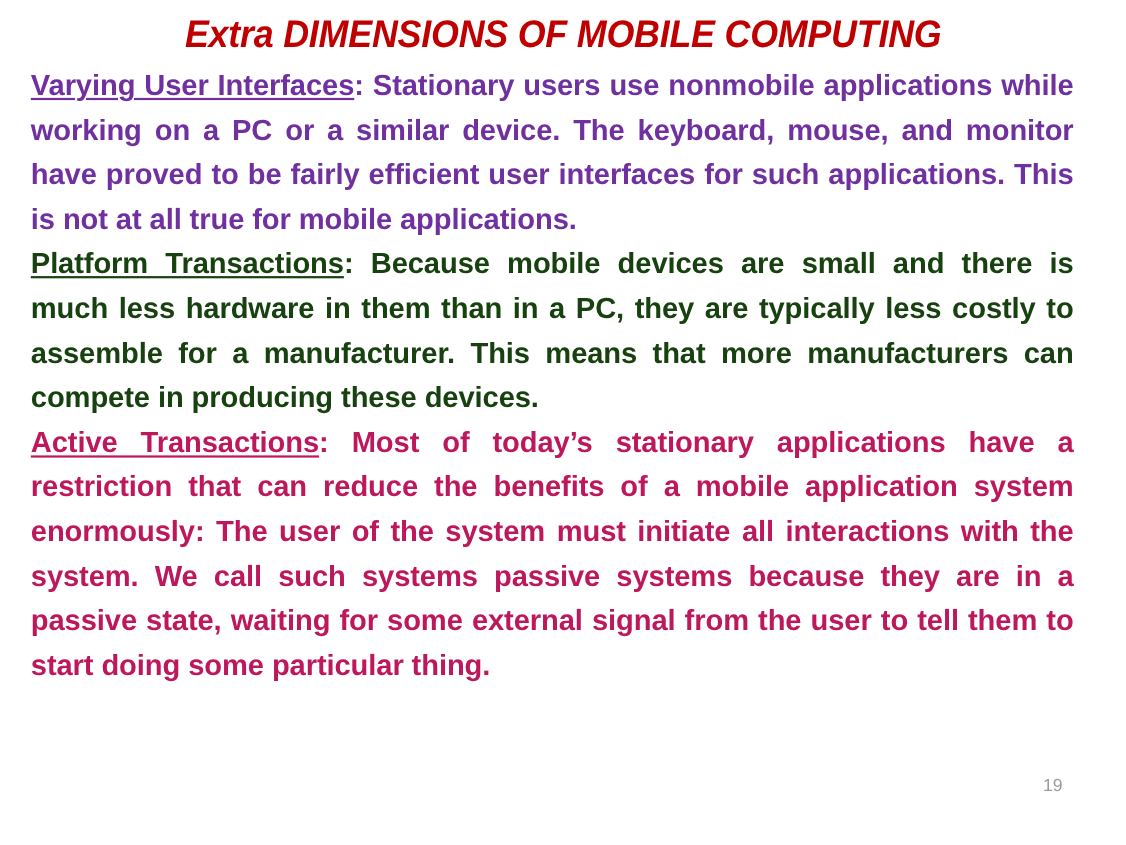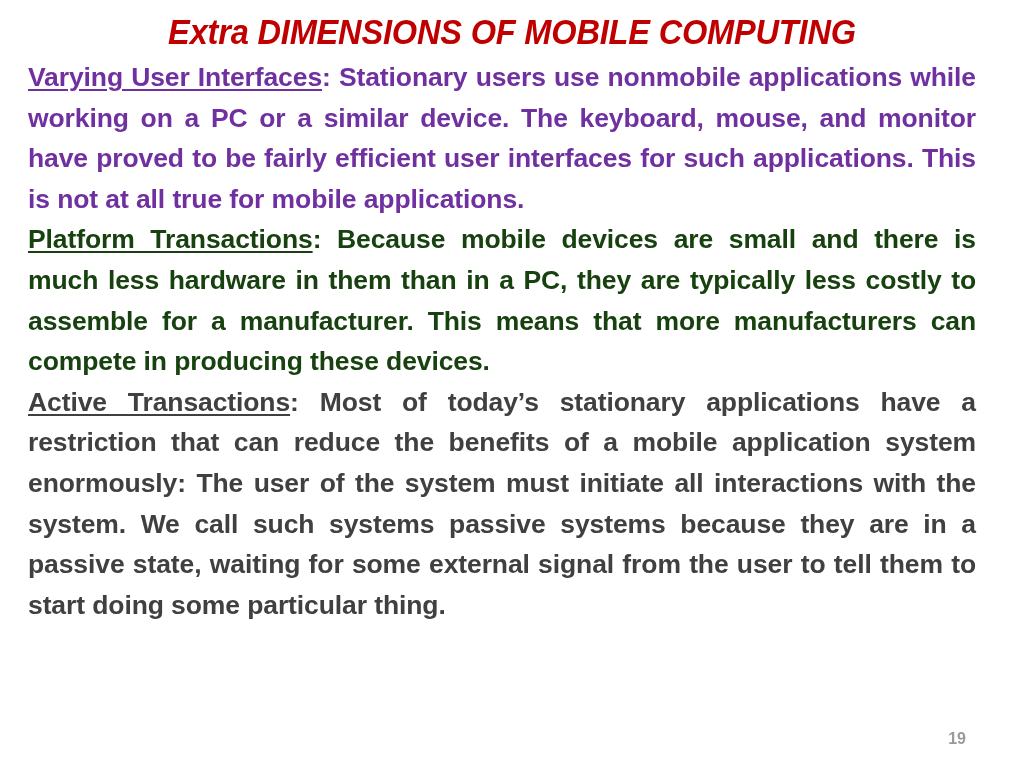--- a/index.html
+++ b/index.html
@@ -65,31 +65,31 @@
 
   
   .para .lead {
     text-decoration: underline;
     text-decoration-thickness: 2px;
     text-underline-offset: 3px;
   }
 
   .para-purple { color: #7030A0; }
   .para-green  { color: #17410F; }
-  .para-blue   { color: #404040; }
+  .para-blue   { color: #be185d; }
 
   
   .page-number {
     position: absolute;
     right: 58px;
-    bottom: 20px;
+    bottom: 44px;
     color: #9a9a9a;
     font-family: "Liberation Sans", sans-serif;
     font-size: 16px;
-    font-weight: bold;
+    font-weight: normal;
     line-height: 18px;
   }
 </style>
 </head>
 <body>
 
 <div class="slide">
 
   <div class="slide-title">Extra DIMENSIONS OF MOBILE COMPUTING</div>
 

